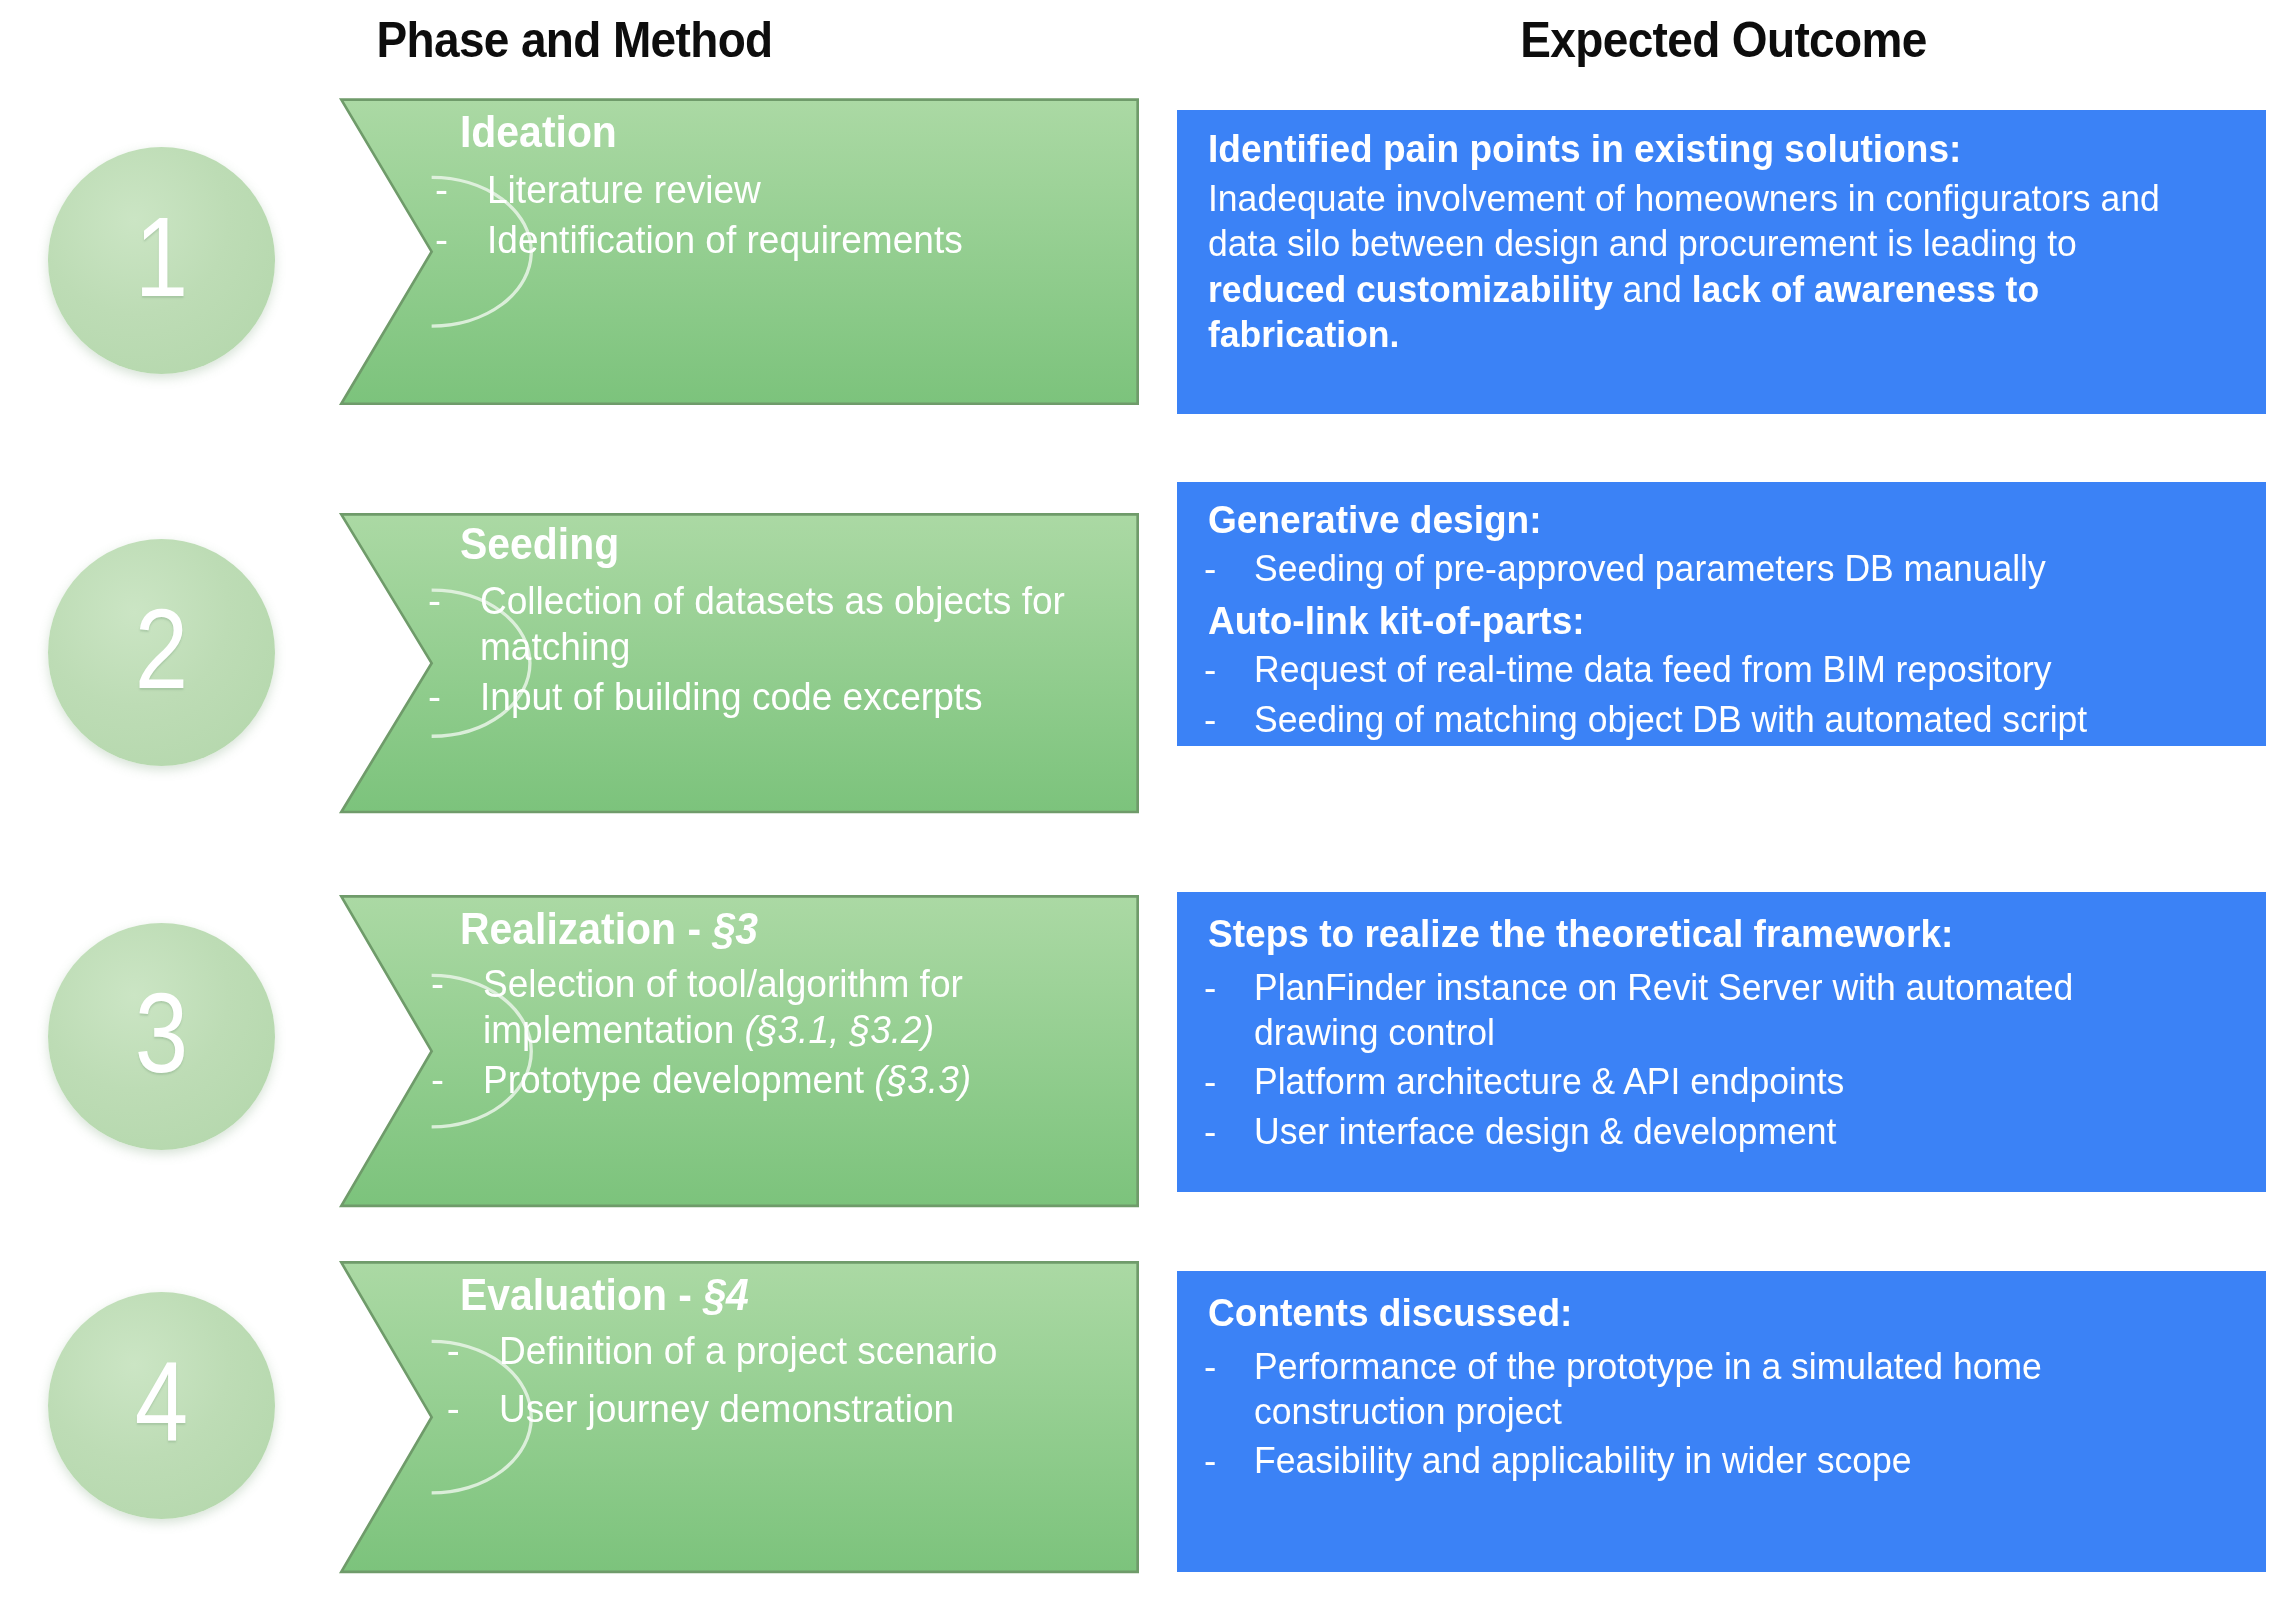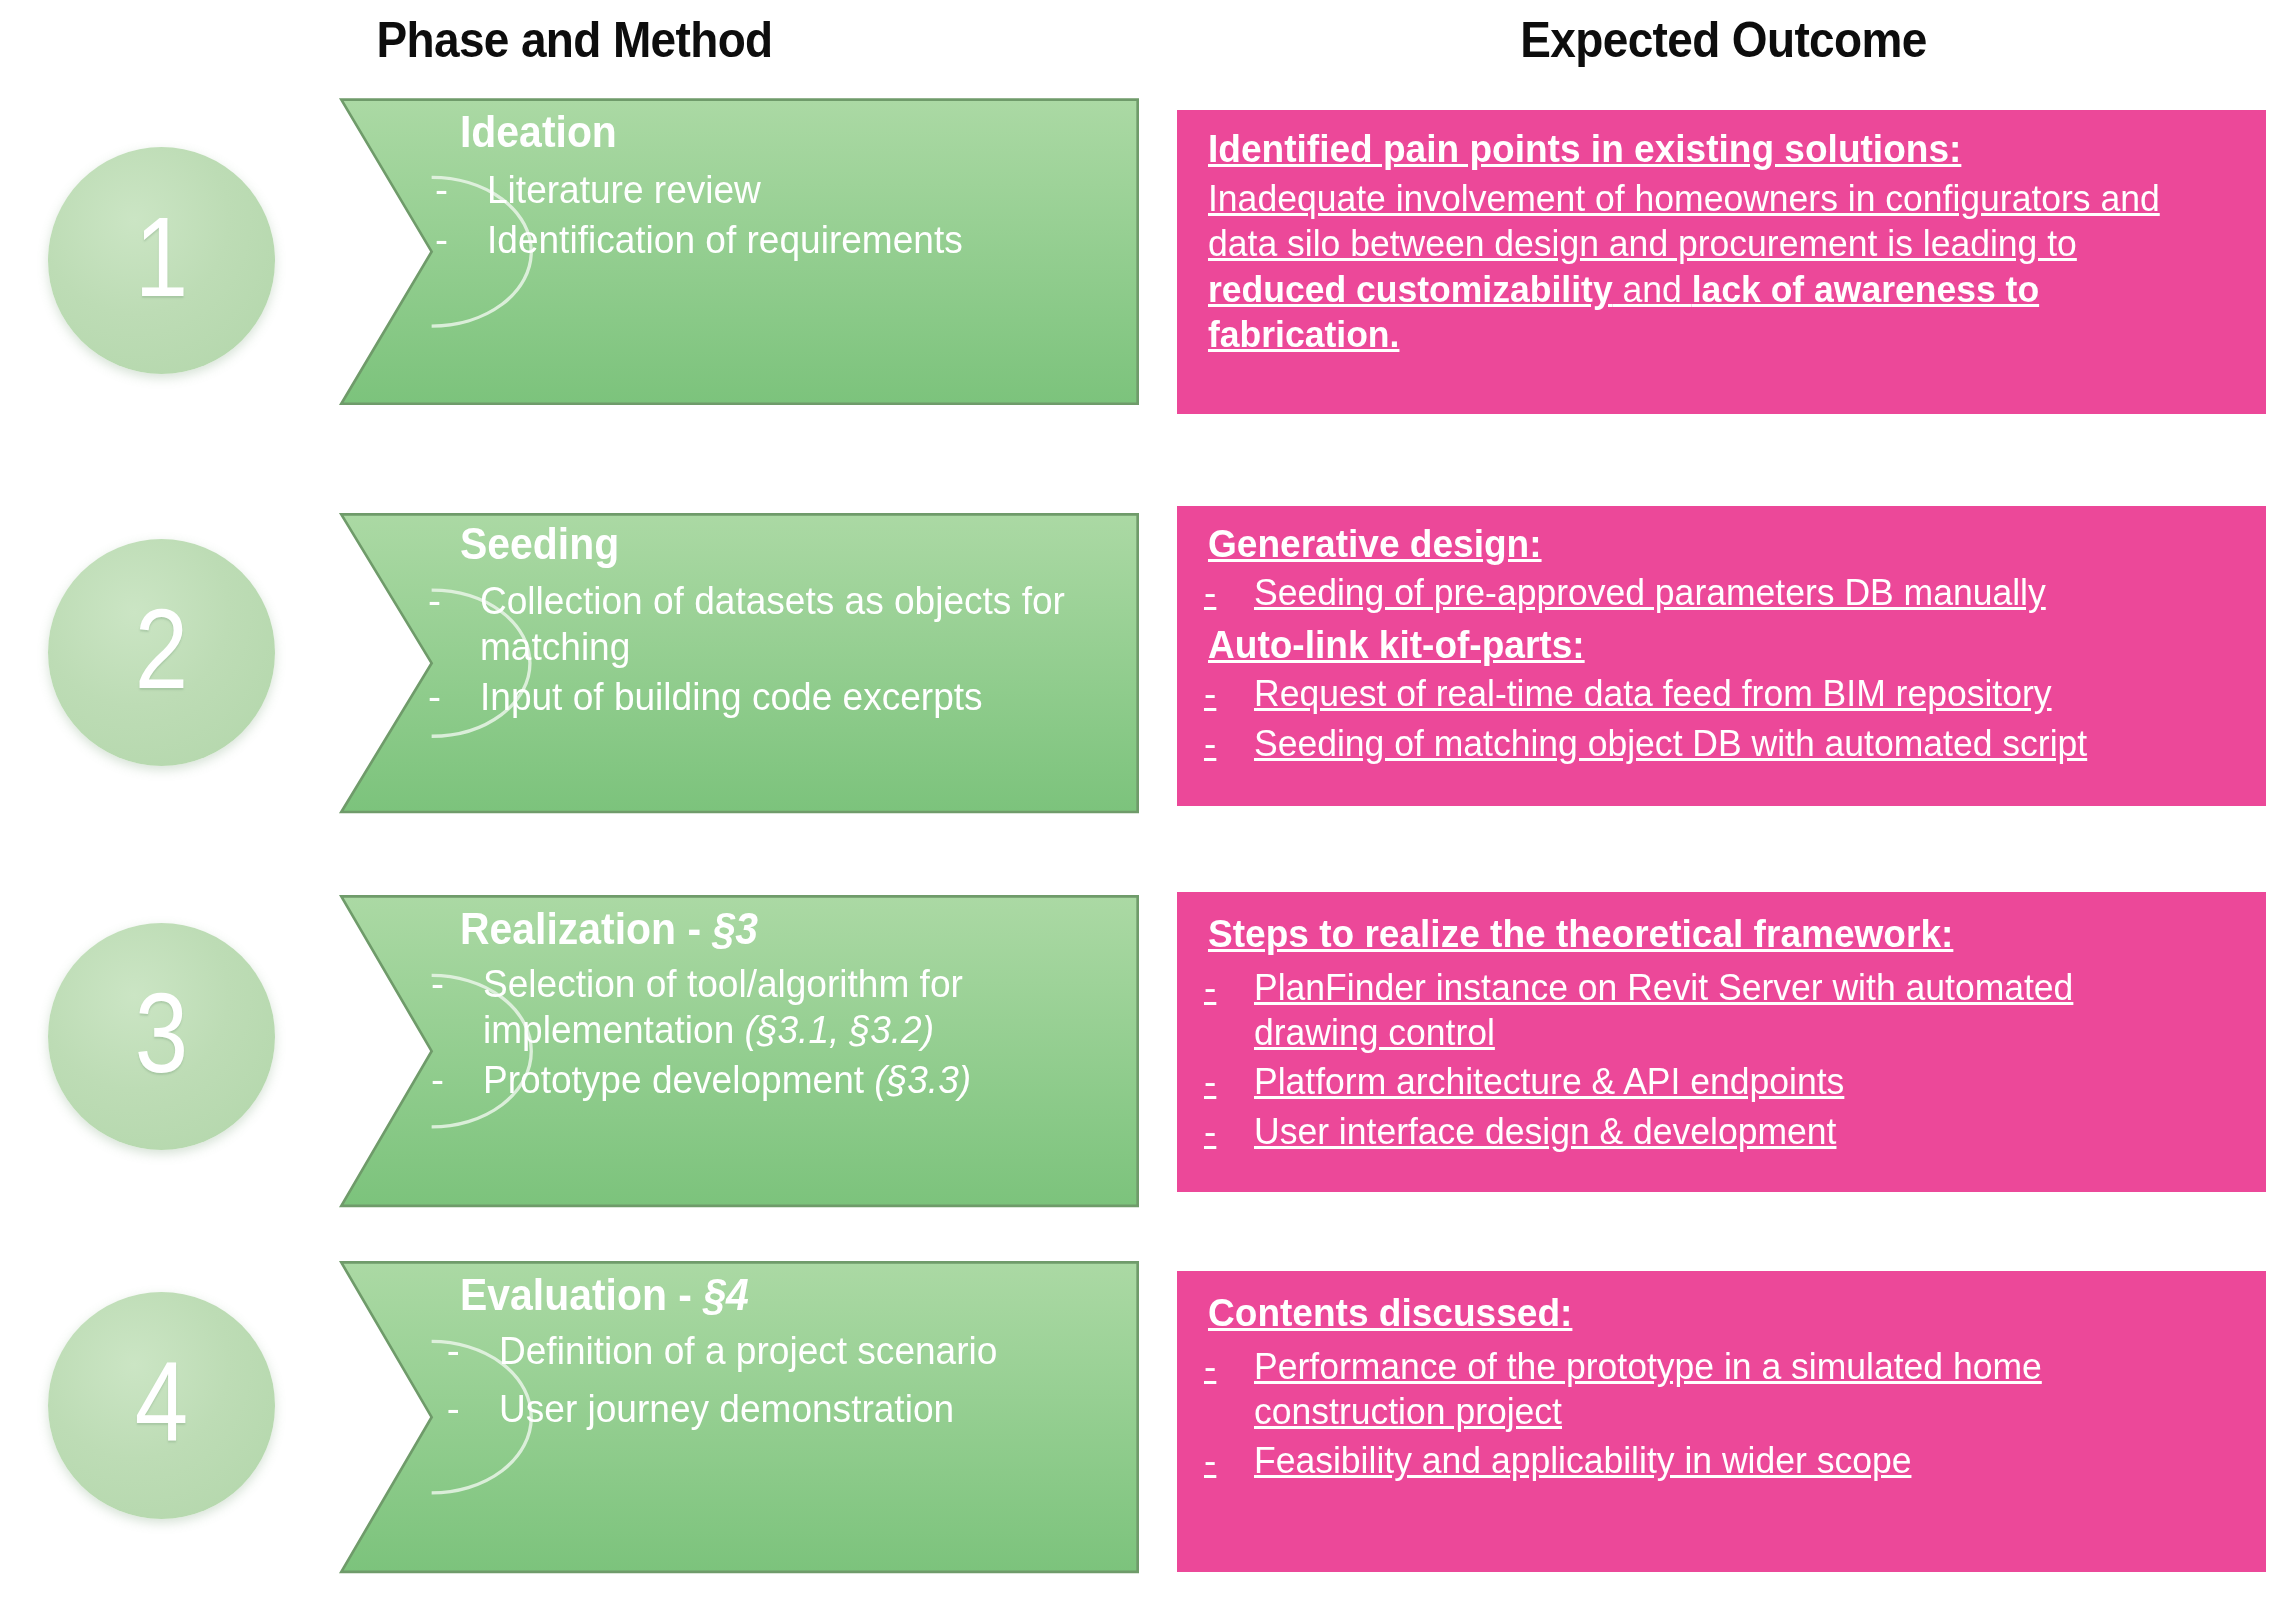--- a/index.html
+++ b/index.html
@@ -69,25 +69,24 @@
     font-size:39px;line-height:1.18;font-weight:400;
     margin-top:4px;
   }
   .bullets li .dash{width:52px;flex:0 0 52px;}
   .bullets li .btxt{flex:1 1 auto;transform:scaleX(0.95);transform-origin:left top;}
   .bullets li .btxt i{font-style:italic;}
 
   
   .blue-box{
     position:absolute;
-    background:#ec4899;
+    background:#3b82f6;
     color:#ffffff;
     box-sizing:border-box;
     z-index:2;
-    text-decoration:underline;
   }
   .blue-head{
     font-size:39px;font-weight:bold;line-height:1.12;
     transform:scaleX(0.95);transform-origin:left top;
     white-space:nowrap;
   }
   .blue-para{
     font-size:37px;line-height:1.22;font-weight:400;
     transform:scaleX(0.96);transform-origin:left top;
   }
@@ -177,21 +176,21 @@
             <span class="btxt">Collection of datasets as objects for matching</span>
           </li>
           <li>
             <span class="dash">-</span>
             <span class="btxt">Input of building code excerpts</span>
           </li>
         </ul>
       </div>
     </div>
 
-    <div class="blue-box" style="left:1177px;top:506px;width:1089px;height:300px;padding:16px 26.6px 0 31px;">
+    <div class="blue-box" style="left:1177px;top:482px;width:1089px;height:264px;padding:16px 26.6px 0 31px;">
       <div class="blue-head">Generative design:</div>
       <ul class="blue-list" style="margin-left:-4px;">
         <li>
           <span class="dash">-</span>
           <span class="btxt">Seeding of pre-approved parameters DB manually</span>
         </li>
       </ul>
       <div class="blue-head" style="margin-top:8px;">Auto-link kit-of-parts:</div>
       <ul class="blue-list" style="margin-left:-4px;">
         <li>

